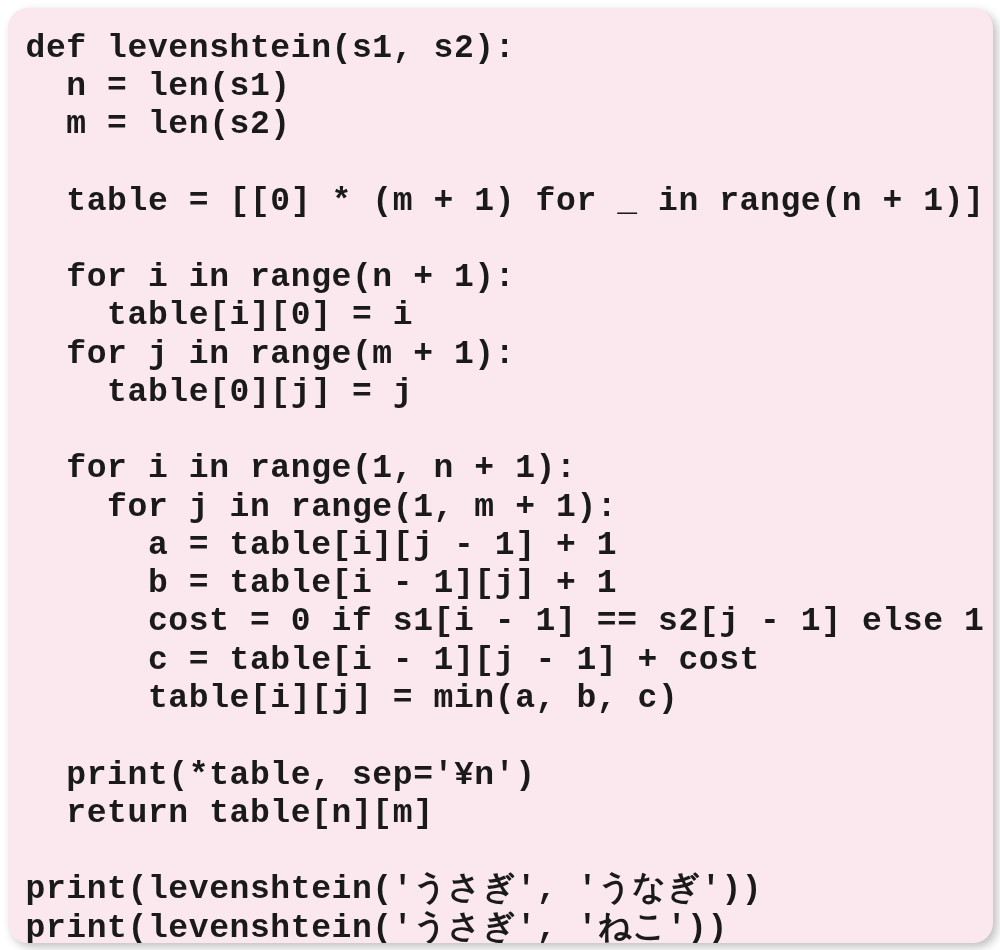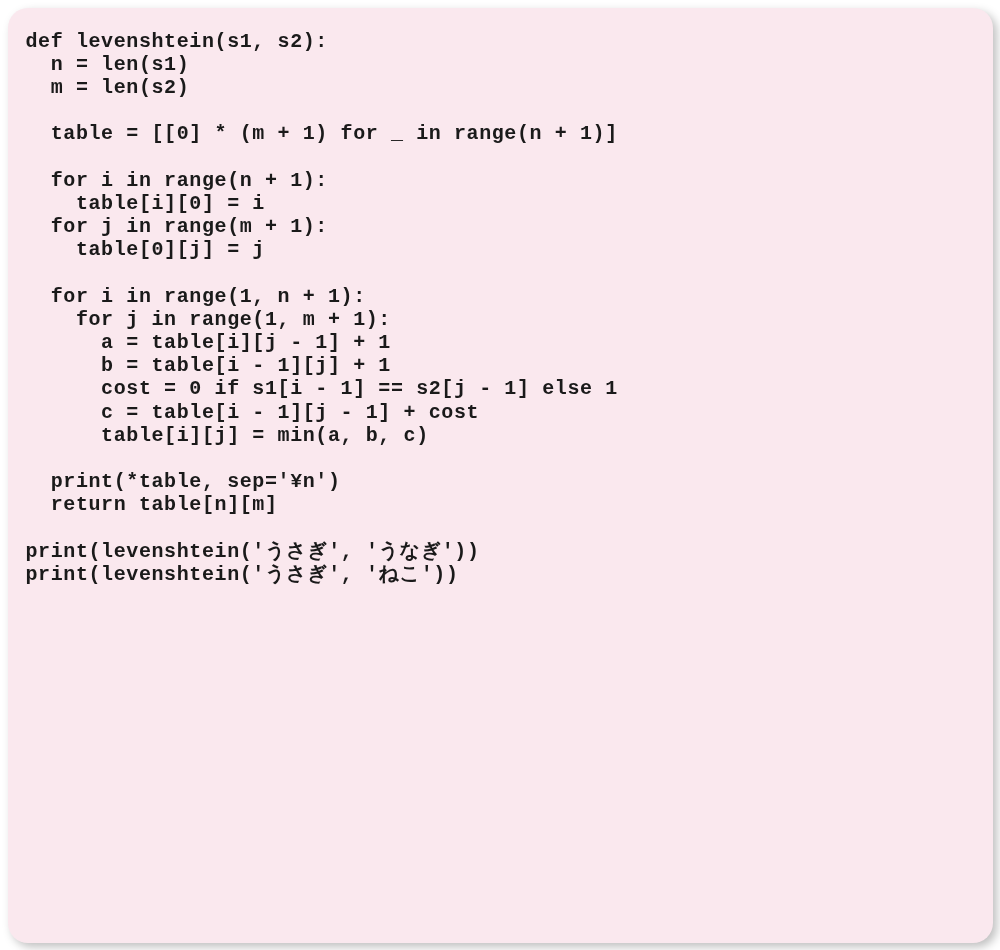--- a/index.html
+++ b/index.html
@@ -19,21 +19,21 @@
       width: 985px;
       height: 935px;
       background: #fae8ee;
       border-radius: 20px;
       box-shadow: 4px 4px 10px rgba(0,0,0,0.25);
       padding: 22px 18px;
       overflow: hidden;
     }
     .code-content {
       font-family: "Courier New", Courier, monospace;
-      font-size: 20px;
+      font-size: 33px;
       font-weight: bold;
       color: #1a1a1a;
       white-space: pre;
       line-height: 1.16;
       letter-spacing: 0.6px;
     }
   </style>
 </head>
 <body>
 

